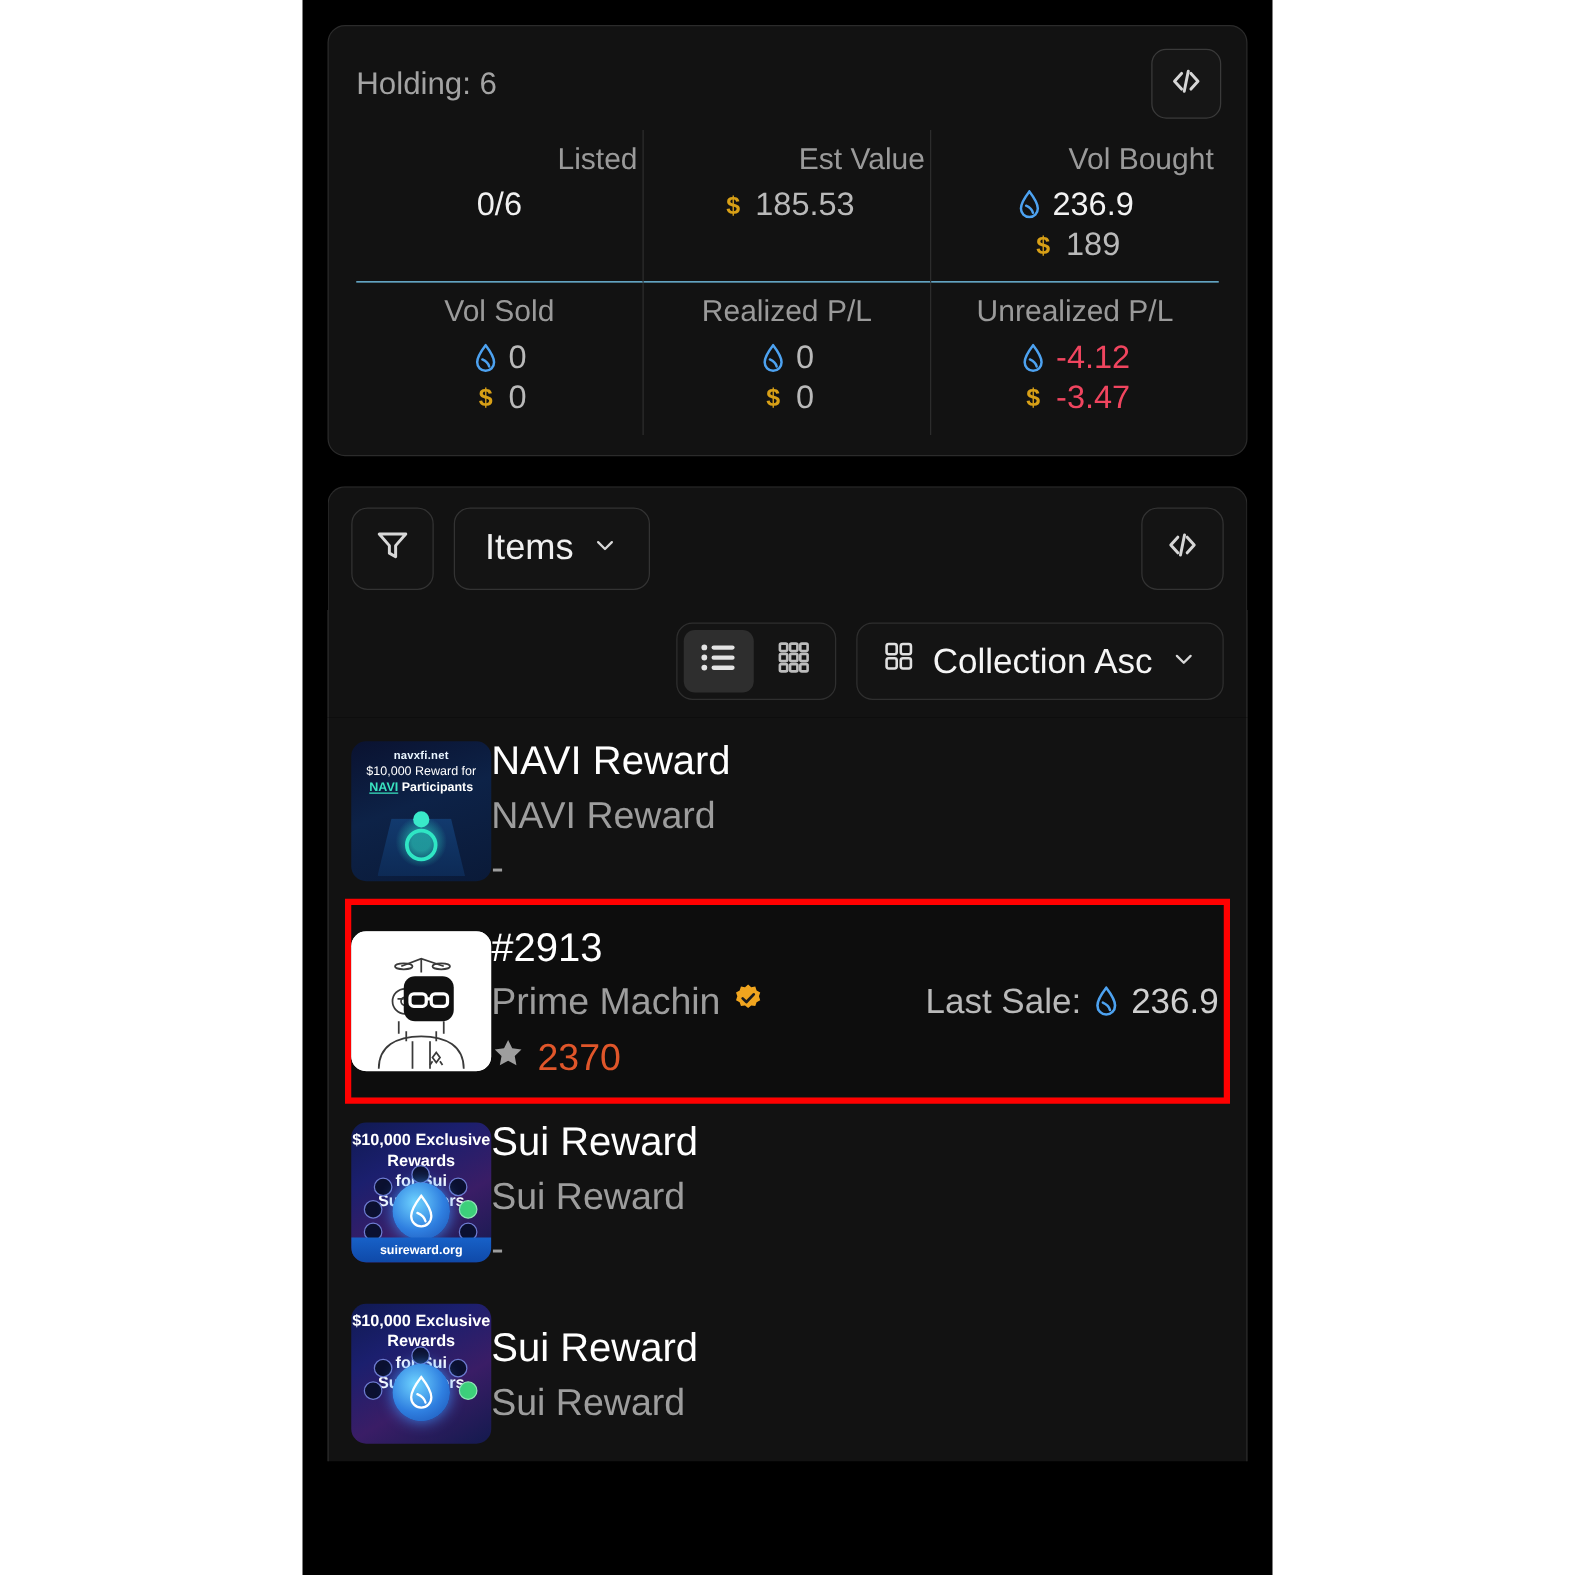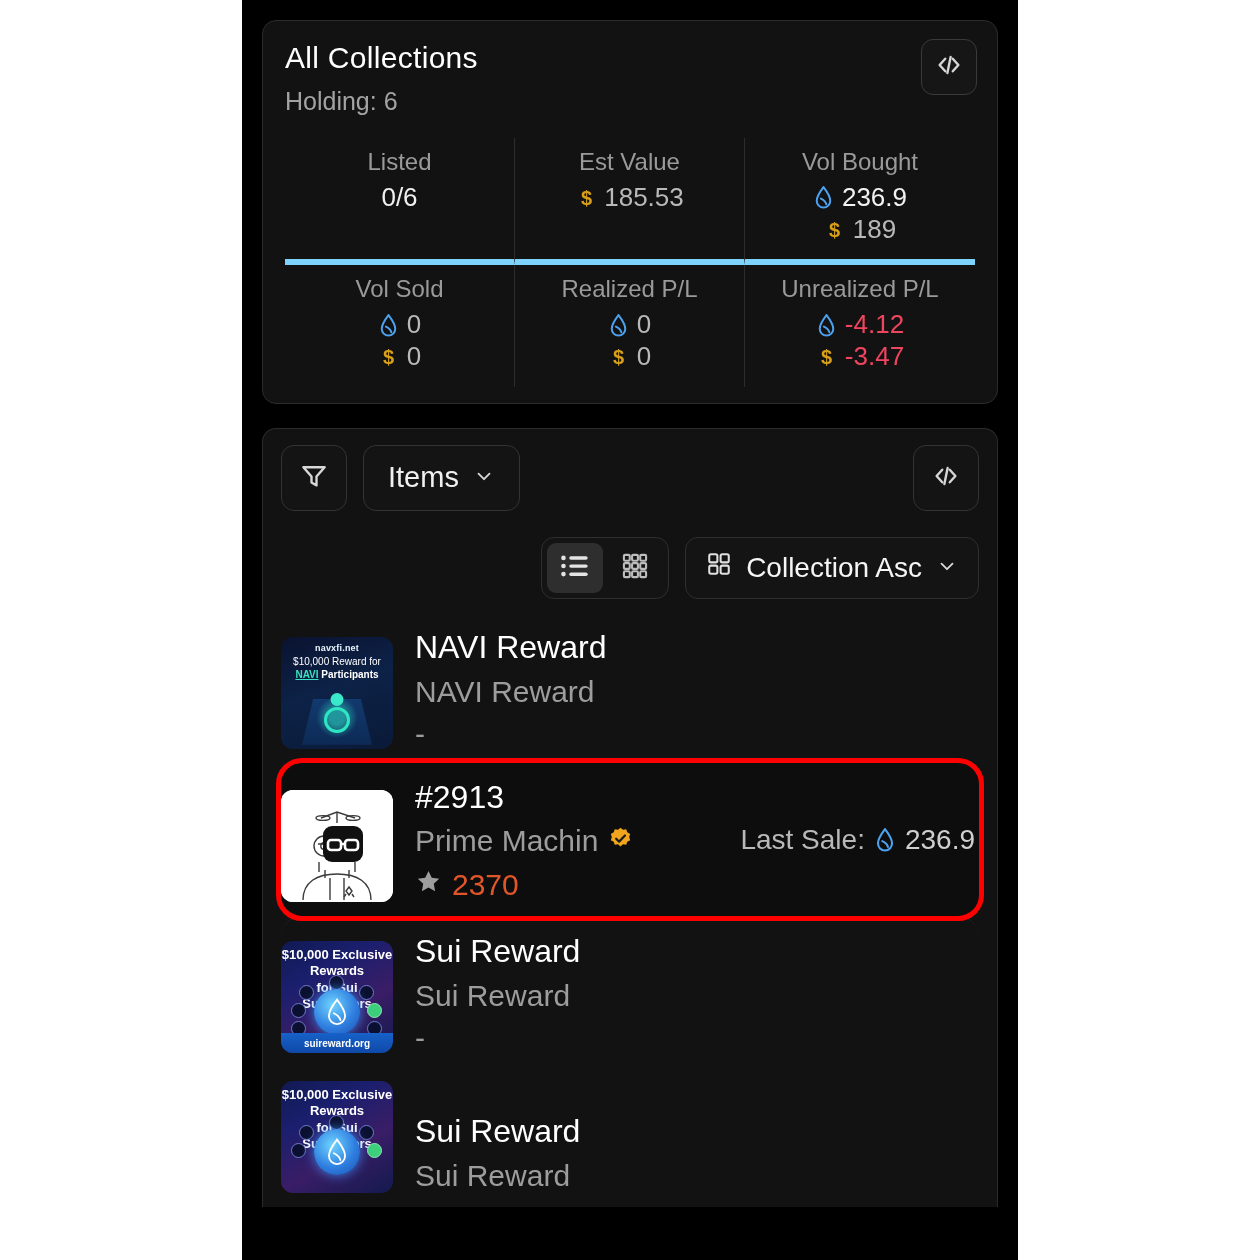--- a/index.html
+++ b/index.html
@@ -87,21 +87,21 @@
   .stats {
     margin-top: 22px;
     display: grid;
     grid-template-columns: 1fr 1fr 1fr;
   }
   .stat {
     text-align: center;
     padding: 10px 4px 14px 4px;
   }
   .stat.b-r { border-right: 1px solid #2c2c2c; }
-  .stat.b-b { border-bottom: 6px solid #7dd3fc; }
+  .stat.b-b { border-bottom: 1px solid #7dd3fc; text-align: right; }
   .stat-label {
     color: #9a9a9a;
     font-size: 24px;
     margin-bottom: 6px;
     white-space: nowrap;
   }
   .stat-rowline {
     display: flex; align-items: center; justify-content: center;
     gap: 7px;
     font-size: 26px;
@@ -189,26 +189,25 @@
   
   .list {
     margin: 0 20px;
     background: #121212;
     border-left: 1px solid #2b2b2b;
     border-right: 1px solid #2b2b2b;
     padding: 0 18px;
   }
   .row {
     display: flex;
-    align-items: flex-end;
-    gap: 22px;
+    align-items: center;
     padding: 14px 0;
     position: relative;
   }
-  .row + .row { border-top: 1px solid #262626; border-radius: 21px; }
+  .row + .row { border-top: 1px solid #262626; }
   .row.divider-none + .row { border-top: none; }
 
   .thumb {
     width: 112px; height: 112px;
     border-radius: 12px;
     flex: none;
     overflow: hidden;
     position: relative;
     background: #0c1530;
   }
@@ -319,21 +318,20 @@
     display:flex; align-items:flex-end; justify-content:center;
   }
 </style>
 </head>
 <body>
 
 <div id="app">
 
 
   <div class="card summary">
-    <div class="summary-title">All Collections</div>
     <div class="summary-holding">Holding: 6</div>
 
     <div class="code-btn-tr">
       <span>
         <svg width="30" height="30" viewBox="0 0 24 24" fill="none" stroke="#d6d6d6" stroke-width="1.9" stroke-linecap="round" stroke-linejoin="round">
           <path d="M9 7 L4.5 12 L9 17"></path>
           <path d="M15 7 L19.5 12 L15 17"></path>
           <path d="M13.3 5.6 L10.7 18.4"></path>
         </svg>
       </span>

